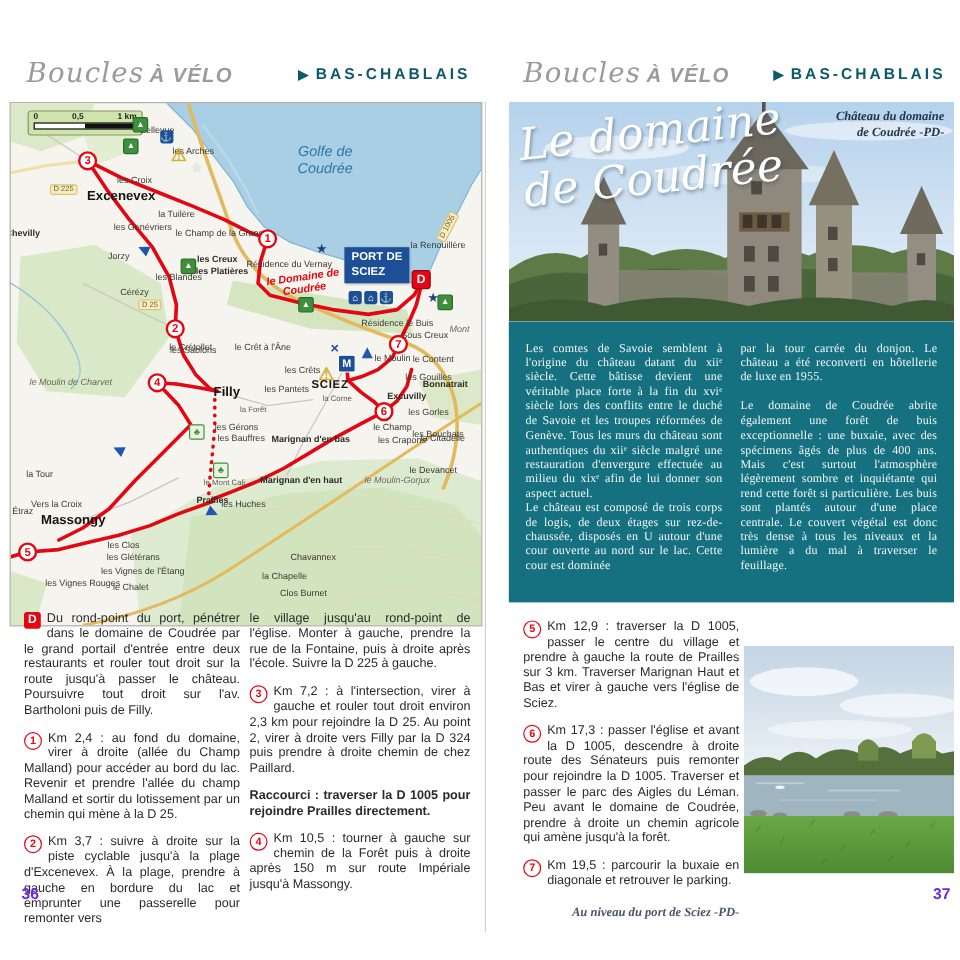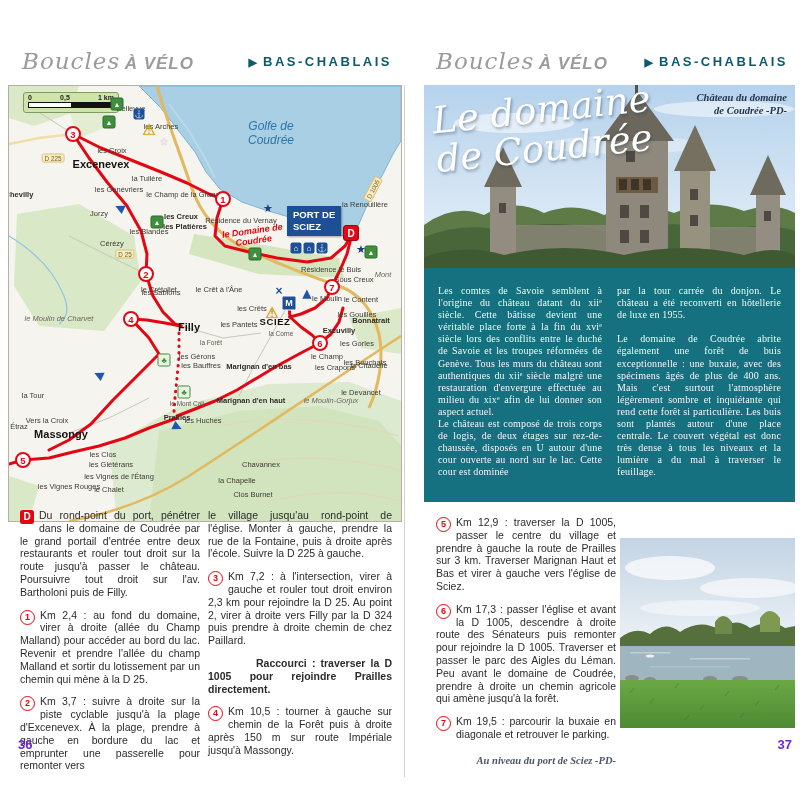--- a/index.html
+++ b/index.html
@@ -58,21 +58,21 @@
   
   .col{position:absolute;font-size:10.5px;line-height:1.22;text-align:justify;color:#2b2b2b;}
   #left-col1{left:20px;top:509px;width:180px;}
   #left-col2{left:208px;top:509px;width:184px;}
   #right-col1{left:436px;top:516px;width:180px;}
   .step{margin:0 0 10px;overflow:visible;}
   .smark{float:left;width:15px;height:15px;border-radius:50%;background:#fff;border:1.8px solid #e30613;
       color:#e30613;font-weight:bold;font-size:9px;display:flex;align-items:center;justify-content:center;
       margin:1px 5px 1px 0;box-sizing:border-box;}
   .smark.sq{border-radius:2.5px;background:#e30613;color:#fff;border:none;width:14px;height:14px;font-size:10px;}
-  .step.shortcut .stext{font-weight:bold;margin-left:48px;}
+  .step.shortcut .stext{font-weight:bold;}
   .step.caption{text-align:right;font-family:"Liberation Serif",serif;font-style:italic;font-weight:bold;
       color:#4a5568;font-size:10.5px;margin-top:14px;}
   .pagenum{position:absolute;font-weight:bold;font-size:13px;color:#6d28d9;}
   #pagenum-left{left:18px;top:737px;}
   #pagenum-right{left:752px;top:737px;text-align:right;width:40px;}
 
   
   #hero{position:absolute;left:424px;top:85px;width:371px;height:183px;overflow:hidden;}
   #hero svg{position:absolute;left:0;top:0;}
   #hero-title{position:absolute;left:10px;top:6px;transform:rotate(-6deg);color:#fff;

